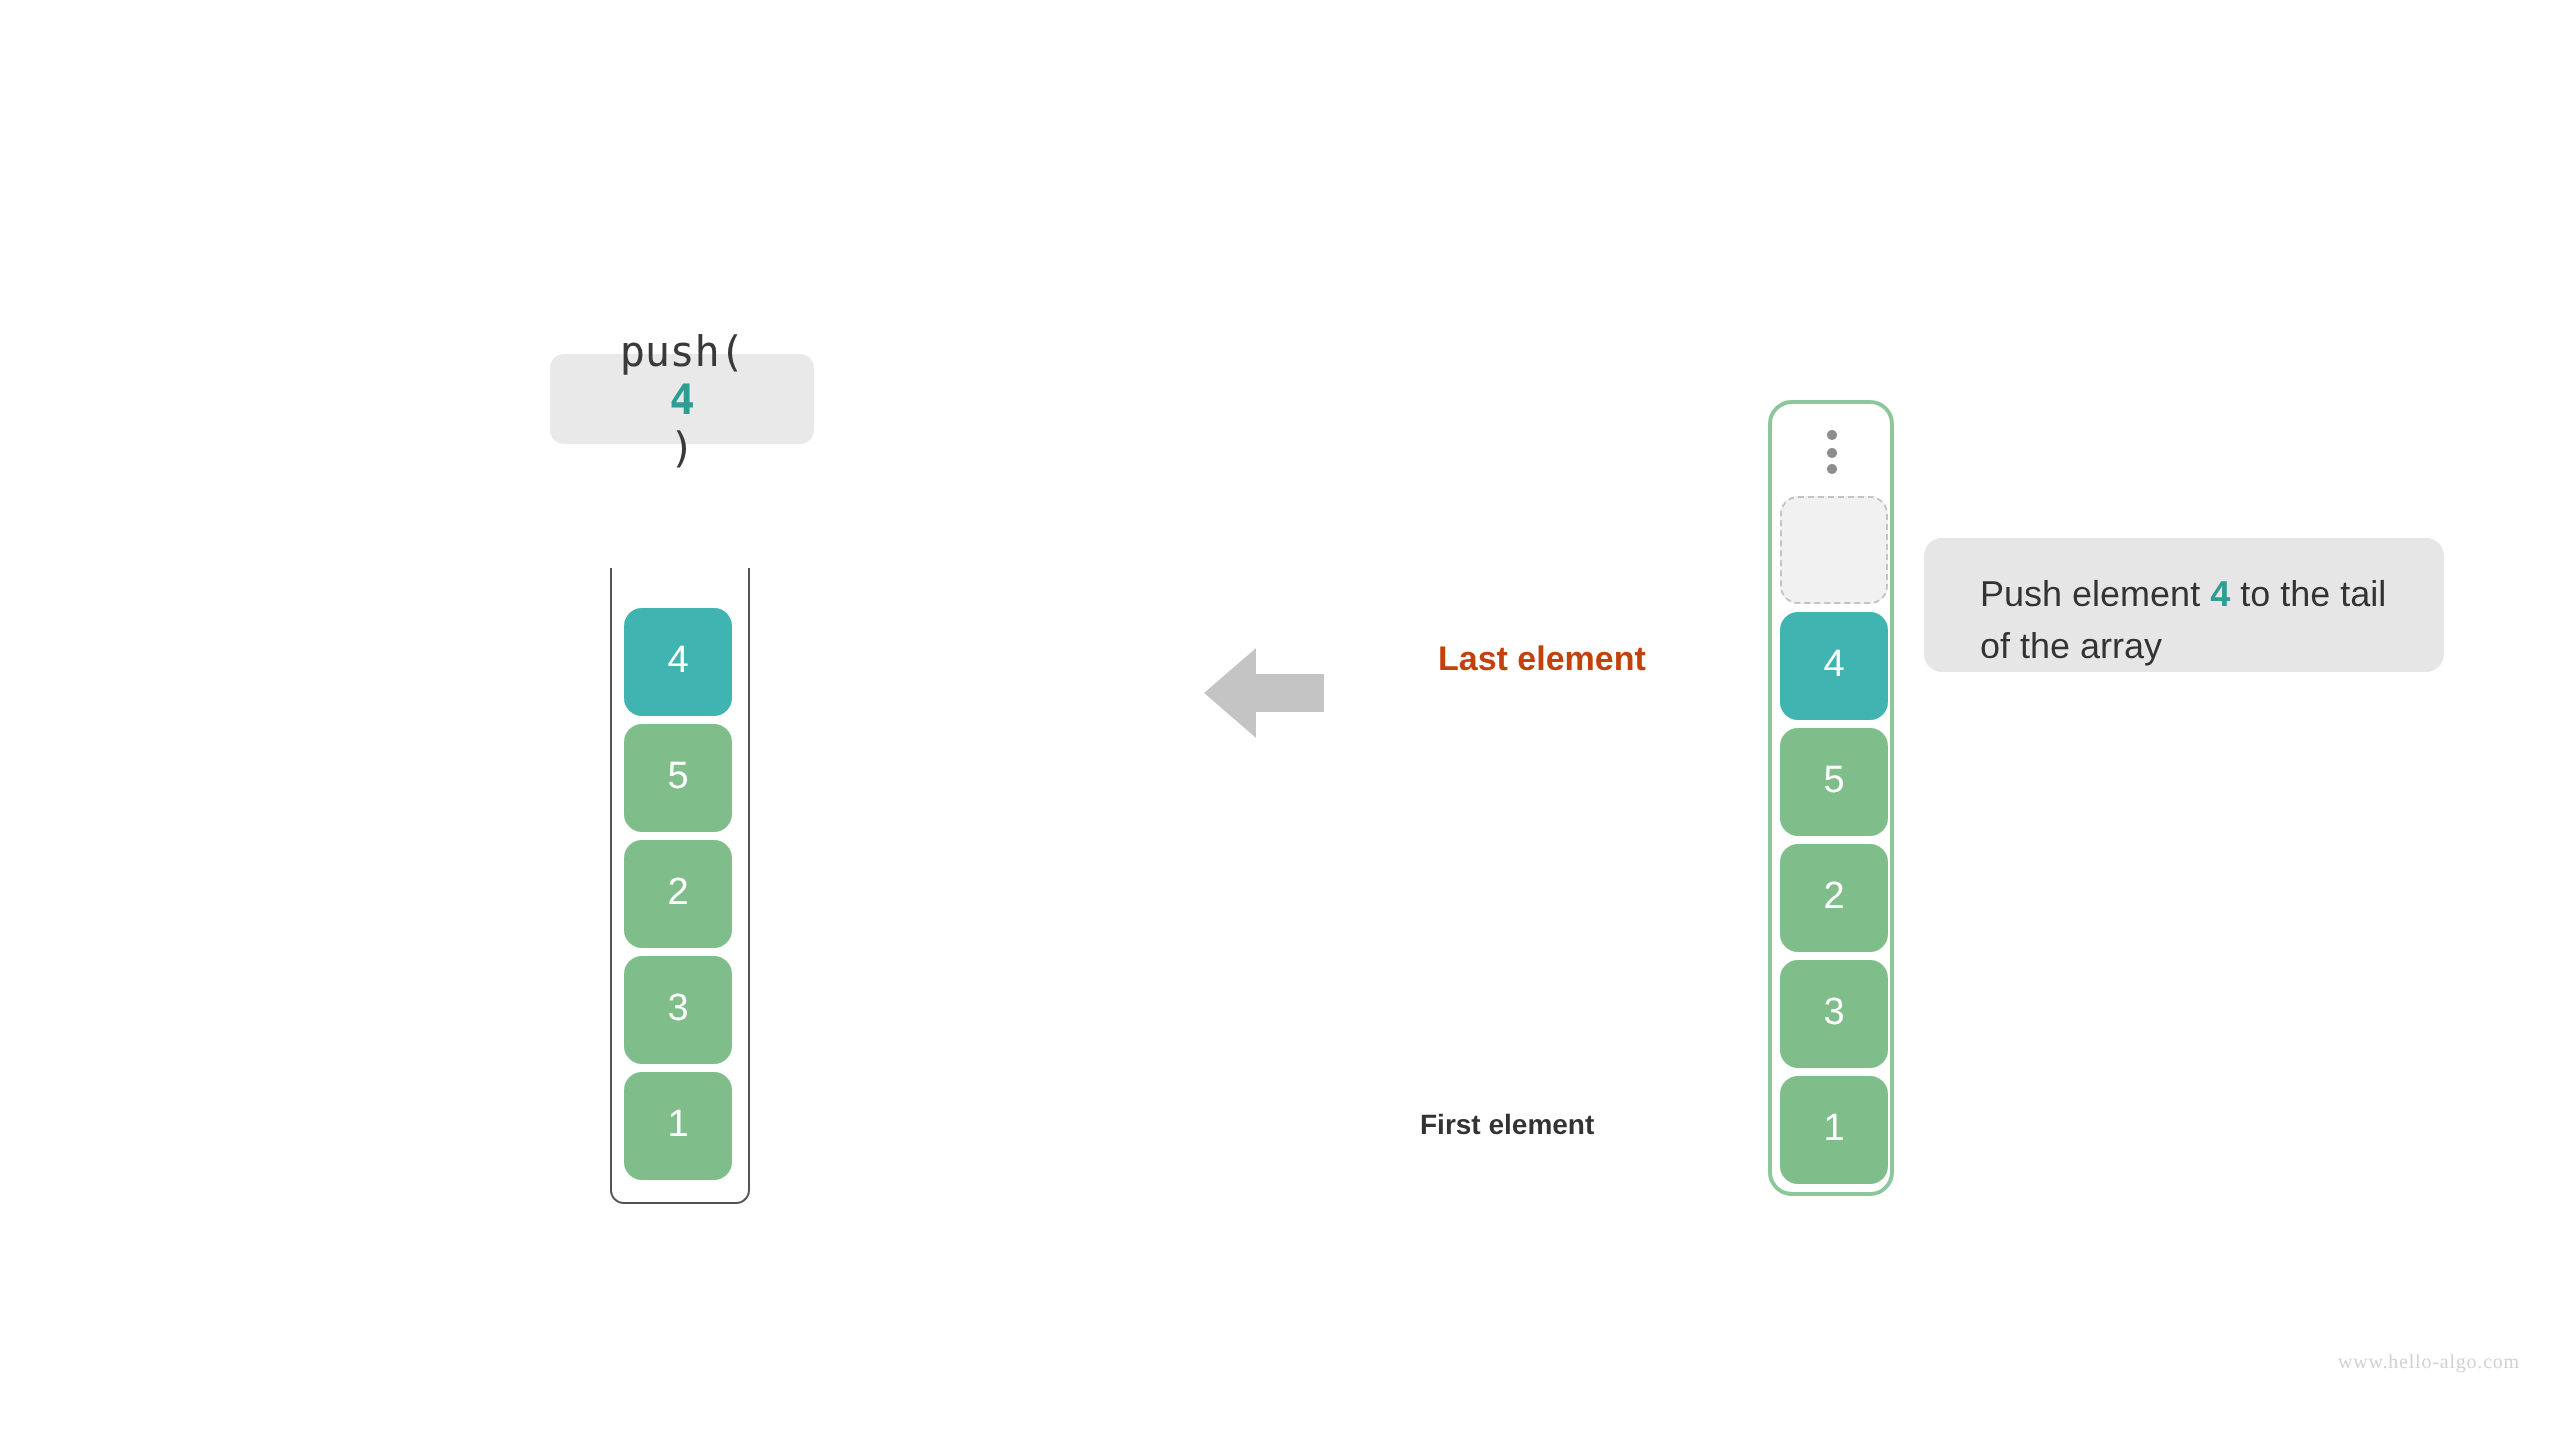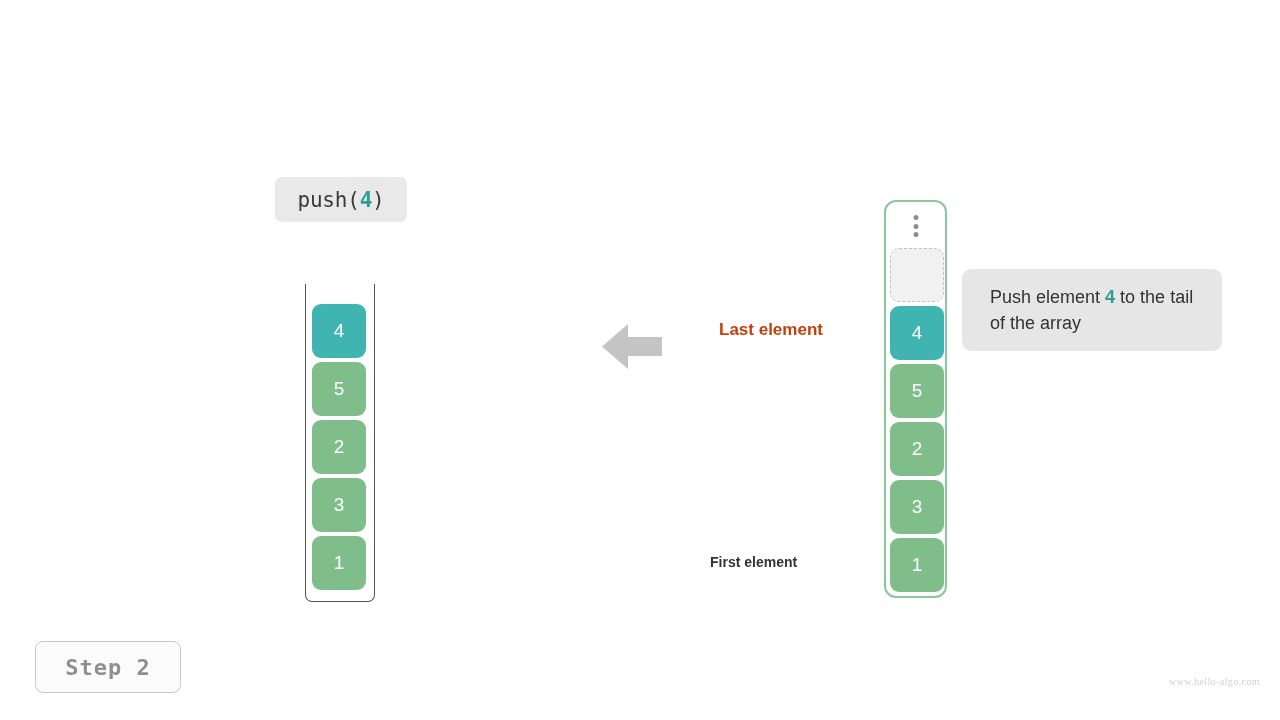--- a/index.html
+++ b/index.html
@@ -28,20 +28,21 @@
     height: 45px;
     background: #e9e9e9;
     border-radius: 7px;
     display: flex;
     align-items: center;
     justify-content: center;
     font-family: "DejaVu Sans Mono", "Liberation Mono", monospace;
     font-size: 21px;
     color: #3a3a3a;
     letter-spacing: -0.2px;
+    flex-direction: column;
   }
   .op-label .arg {
     color: #2e9e94;
     font-weight: bold;
   }
 
   
   .stack-wrap {
     position: absolute;
     left: 305px;
@@ -158,21 +159,21 @@
     font-weight: bold;
     color: #333333;
   }
 
   
   .callout {
     position: absolute;
     left: 962px;
     top: 269px;
     width: 260px;
-    padding: 15px 28px 15px 28px;
+    padding: 15px 28px 0 28px;
     box-sizing: border-box;
     background: #e6e6e6;
     border-radius: 9px;
     font-size: 18px;
     line-height: 26px;
     color: #333333;
   }
   .callout b { color: #2e9e94; font-weight: bold; }
 
   
@@ -251,17 +252,16 @@
       <div class="cell green">2</div>
       <div class="cell green">3</div>
       <div class="cell green">1</div>
     </div>
   </div>
 
   <div class="callout">
     <span>Push element </span><b>4</b><span> to the tail of the array</span>
   </div>
 
-  <div class="step-badge">Step  2</div>
 
   <div class="watermark">www.hello-algo.com</div>
 
 </div>
 
 </body></html>

